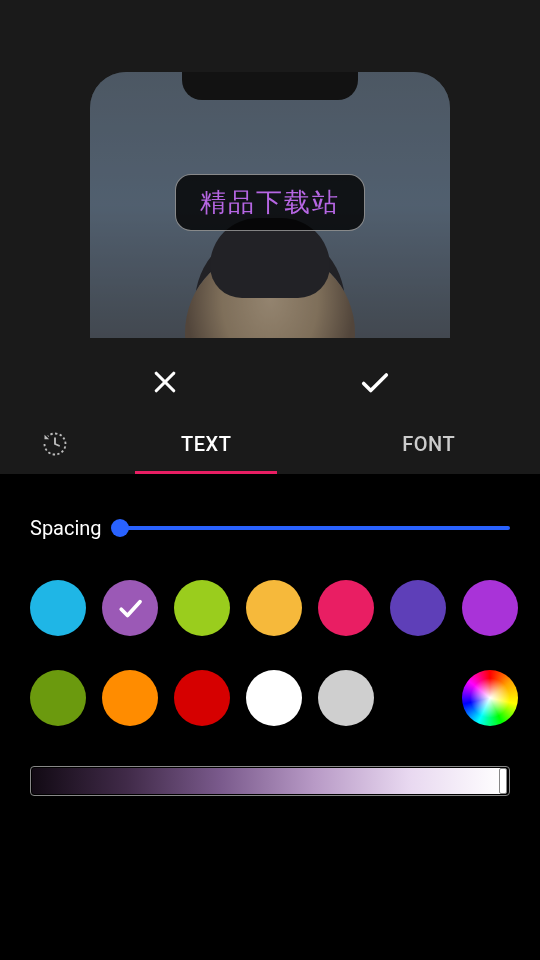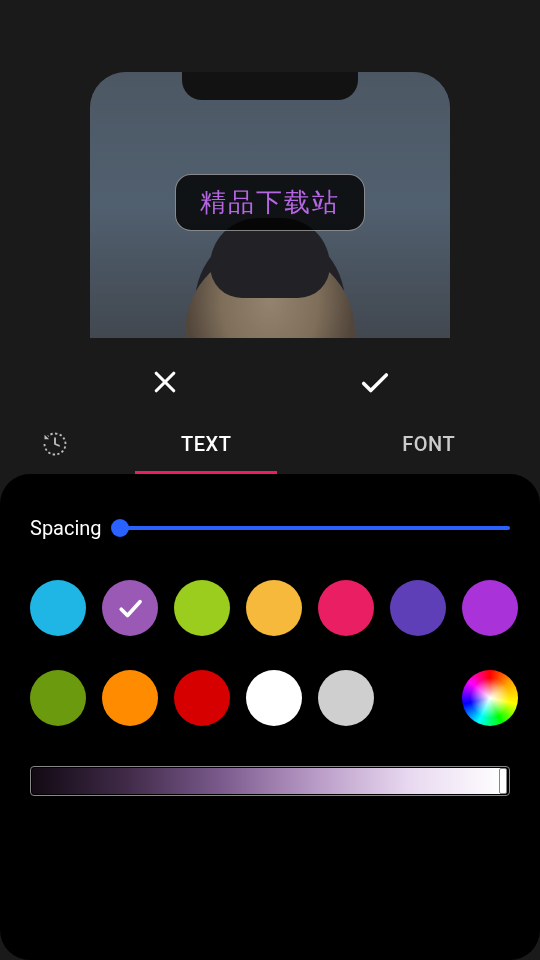--- a/index.html
+++ b/index.html
@@ -125,21 +125,20 @@
     width: 64%;
     height: 3px;
     background: #e91e63;
   }
 
   
   .panel {
     flex: 1;
     background: #000;
     padding: 42px 30px 0;
-    border-radius: 30px;
   }
   .spacing-row { display: flex; align-items: center; gap: 18px; }
   .spacing-label { font-size: 20px; color: #fff; }
   .slider-track {
     flex: 1;
     height: 4px;
     background: #2962ff;
     border-radius: 2px;
     position: relative;
     cursor: pointer;

